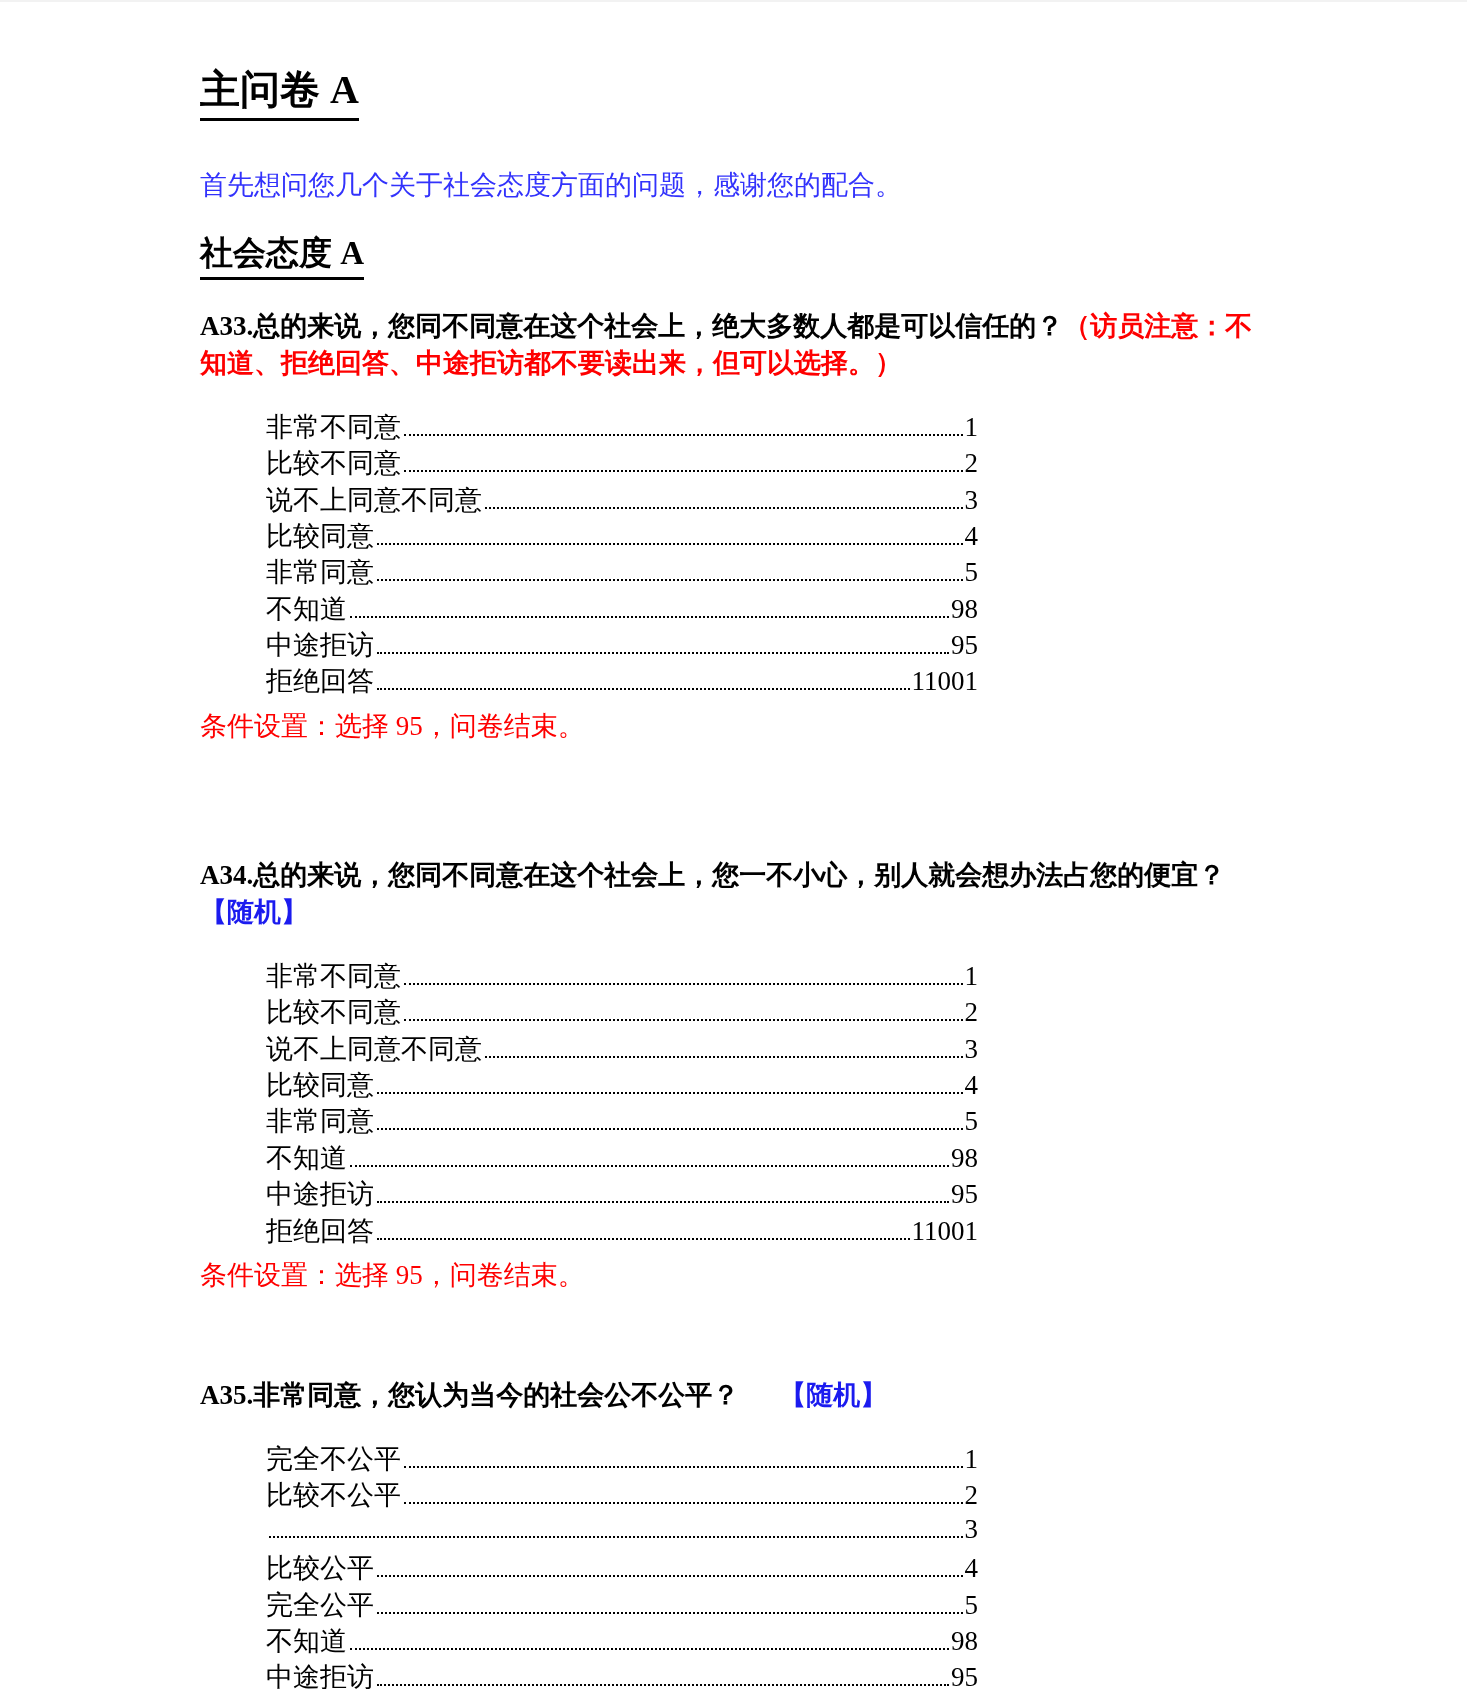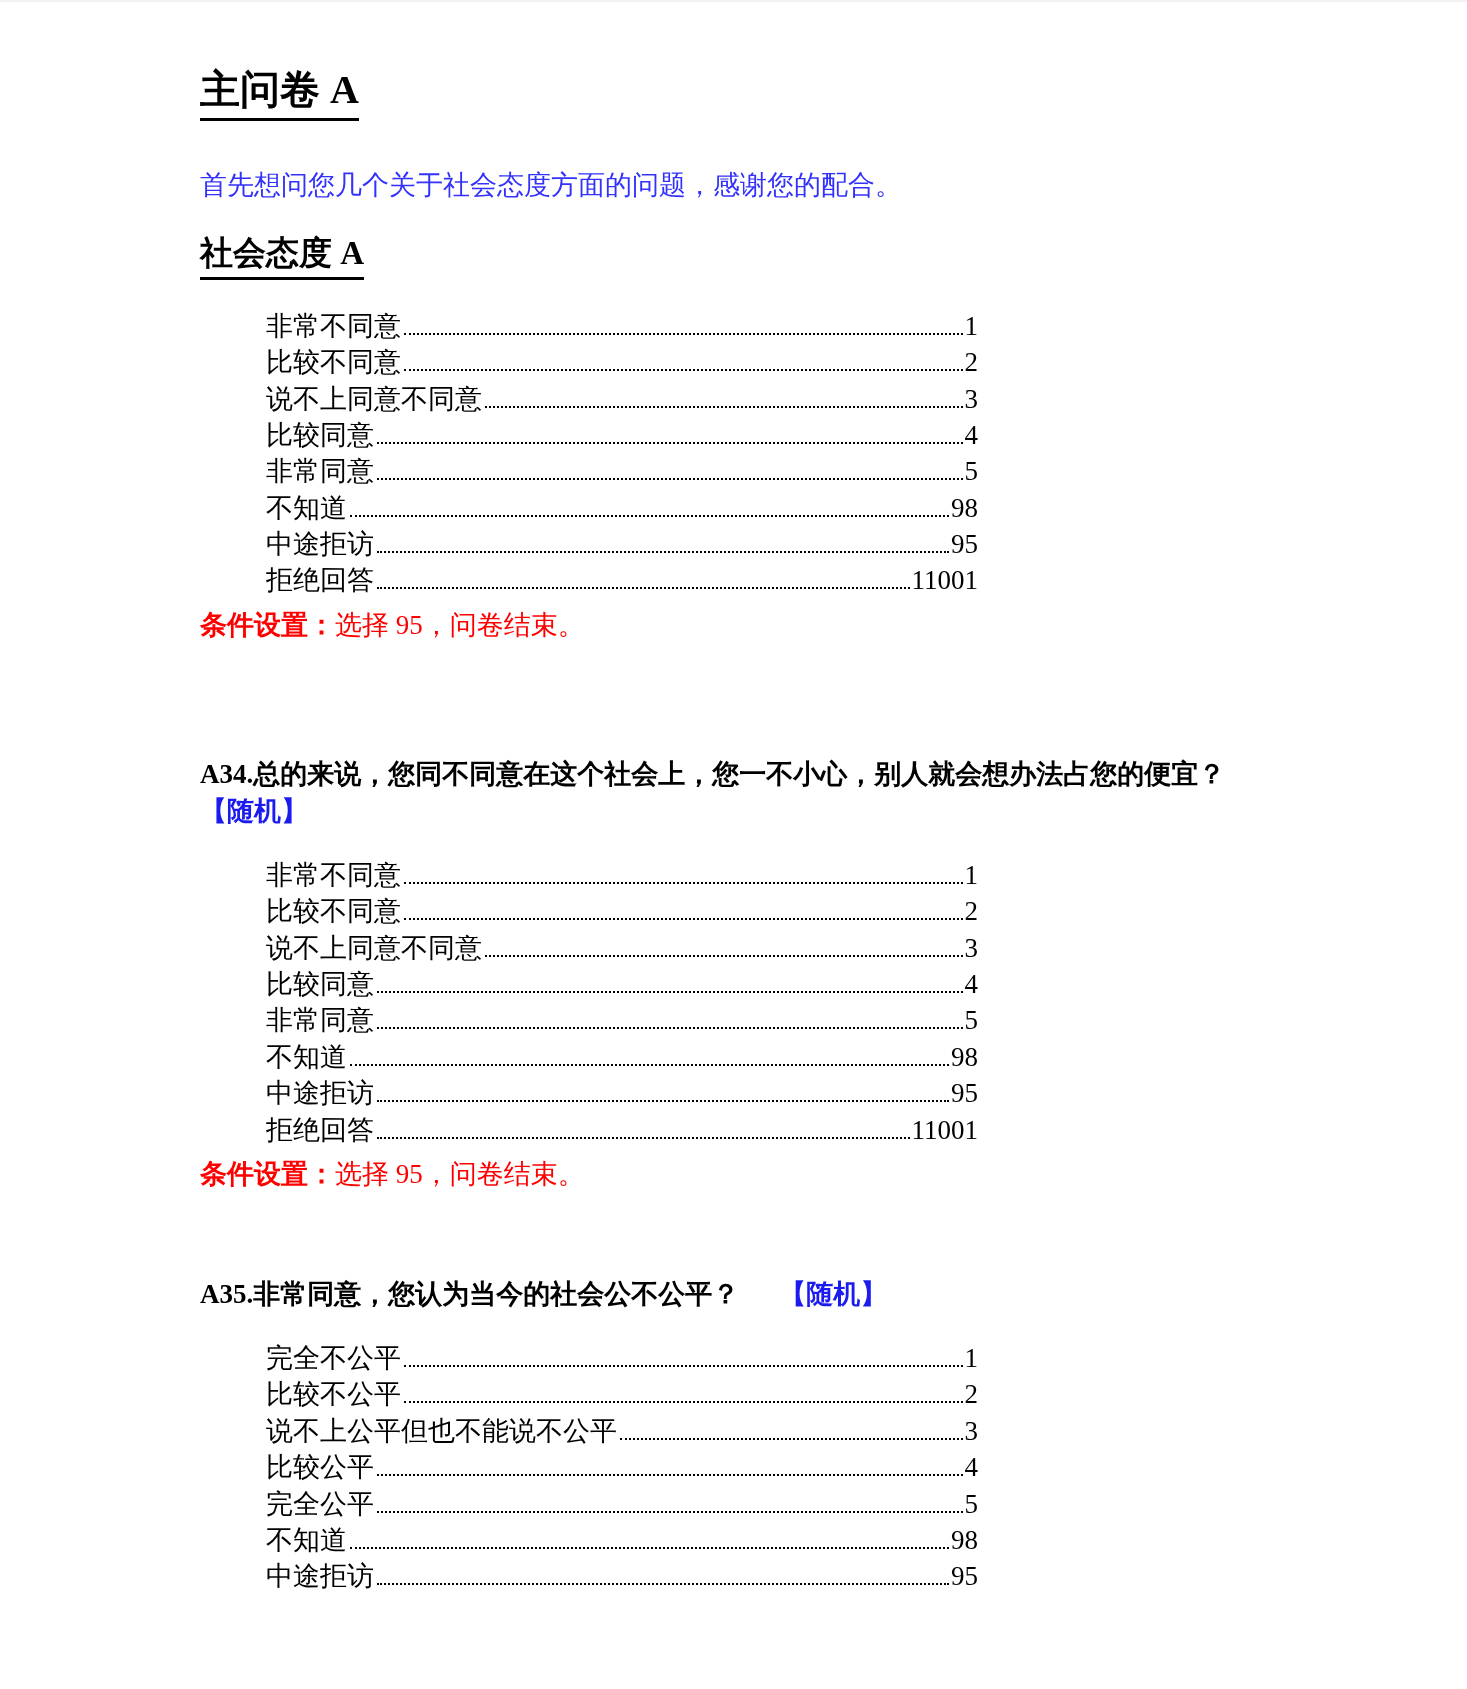--- a/index.html
+++ b/index.html
@@ -70,34 +70,35 @@
     border-bottom: 2.4px dotted #000;
     margin: 0 2px 0 3px;
   }
   .opt-value { white-space: nowrap; }
   .condition {
     margin-top: 8px;
     font-size: 27px;
     color: var(--red);
     line-height: 36px;
   }
-  .condition .cond-label { font-weight: bold; }
+  .condition .cond-label { font-weight: normal; }
 </style>
 </head>
 <body>
 
 <div class="page">
 
   <h1 class="doc-title"><span class="u">主问卷 A</span></h1>
 
   <p class="intro">首先想问您几个关于社会态度方面的问题，感谢您的配合。</p>
 
   <h2 class="section-heading"><span class="u">社会态度 A</span></h2>
 
   <section class="question q-a33">
+    <p class="q-text"><span>A33.总的来说，您同不同意在这个社会上，绝大多数人都是可以信任的？</span><span class="q-note">（访员注意：不知道、拒绝回答、中途拒访都不要读出来，但可以选择。）</span><span class="q-random"></span></p>
     <div class="options">
         <div class="opt-row">
           <span class="opt-label">非常不同意</span>
           <span class="opt-dots"></span>
           <span class="opt-value">1</span>
         </div>
         <div class="opt-row">
           <span class="opt-label">比较不同意</span>
           <span class="opt-dots"></span>
           <span class="opt-value">2</span>
@@ -190,21 +191,20 @@
           <span class="opt-label">完全不公平</span>
           <span class="opt-dots"></span>
           <span class="opt-value">1</span>
         </div>
         <div class="opt-row">
           <span class="opt-label">比较不公平</span>
           <span class="opt-dots"></span>
           <span class="opt-value">2</span>
         </div>
         <div class="opt-row">
-          <span class="opt-label">说不上公平但也不能说不公平</span>
           <span class="opt-dots"></span>
           <span class="opt-value">3</span>
         </div>
         <div class="opt-row">
           <span class="opt-label">比较公平</span>
           <span class="opt-dots"></span>
           <span class="opt-value">4</span>
         </div>
         <div class="opt-row">
           <span class="opt-label">完全公平</span>

